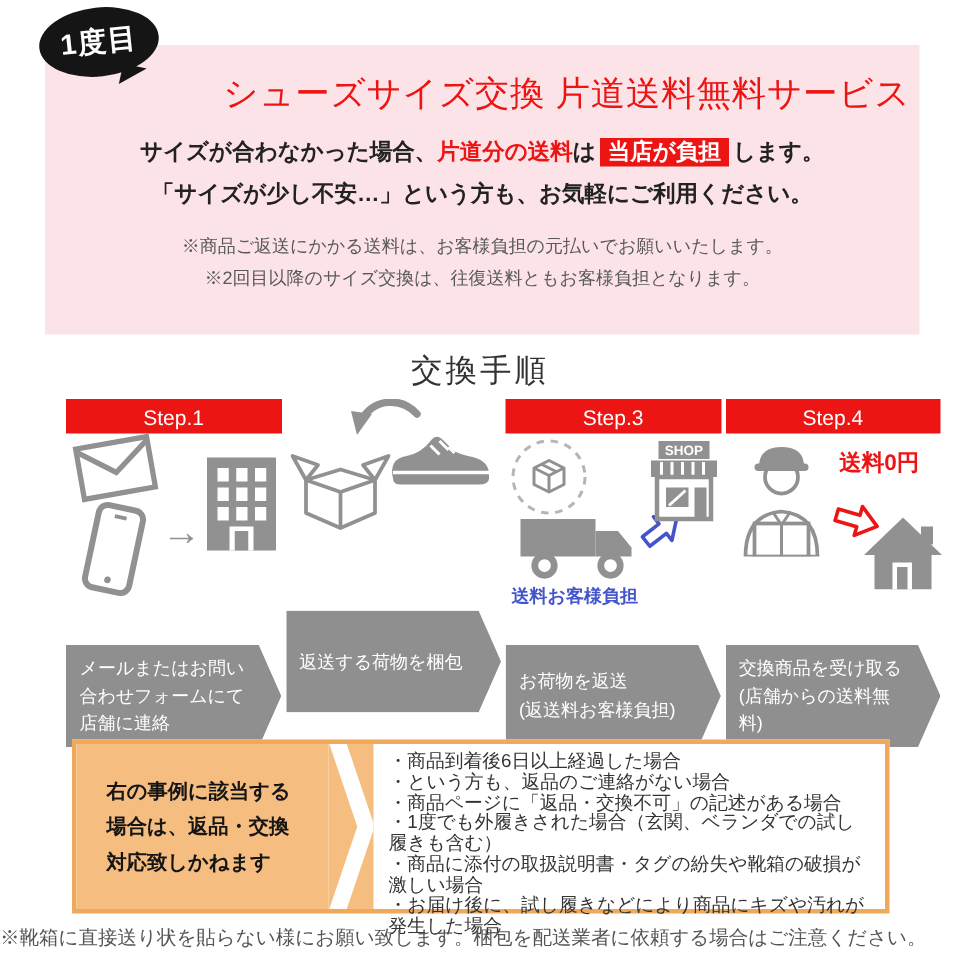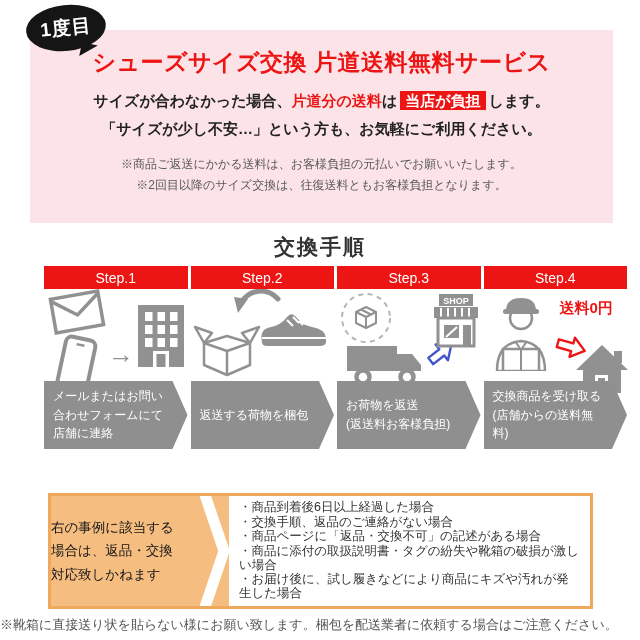--- a/index.html
+++ b/index.html
@@ -11,51 +11,51 @@
          border-radius:50%;display:flex;align-items:center;justify-content:center;
          transform:rotate(-6deg);z-index:3;}
   .badge span{color:#fff;font-size:19px;font-weight:bold;letter-spacing:1px;}
   .badge::after{content:"";position:absolute;bottom:-9px;left:52px;width:0;height:0;
          border-left:16px solid #151515;border-bottom:14px solid transparent;
          transform:rotate(18deg);}
 
   
   .hero{position:absolute;left:30px;top:30px;width:583px;height:193px;
         background:var(--pink,#fbe3e7);text-align:center;box-sizing:border-box;}
-  .hero h1{margin:17px 6px 0;font-size:23px;font-weight:bold;color:var(--red,#ed1414);letter-spacing:.5px;}
+  .hero h1{margin:17px 6px 0;font-size:23px;font-weight:normal;color:var(--red,#ed1414);letter-spacing:.5px;text-align:right;}
   .hero .line1{margin:14px 17px 0;font-size:15px;font-weight:bold;color:var(--text-dark,#222);}
   .red-text{color:var(--red,#ed1414);}
   .hl{background:var(--red,#ed1414);color:#fff;padding:1px 5px;margin:0 3px;}
   .hero .line2{margin:9px 0 0;font-size:15px;font-weight:bold;color:var(--text-dark,#222);}
   .hero .note{margin:4px 0 0;font-size:12px;font-weight:normal;color:var(--note-gray,#595959);}
   .hero .note.first{margin-top:17px;}
 
   
   .proc-heading{position:absolute;top:233px;left:0;width:100%;margin:0;text-align:center;
-        font-size:21px;font-weight:bold;color:#333;letter-spacing:2px;}
+        font-size:21px;font-weight:normal;color:#333;letter-spacing:2px;}
   .steps{position:absolute;left:44px;top:266px;width:583px;display:grid;
         grid-template-columns:repeat(4,1fr);gap:3px;}
   .step-bar{height:23px;background:var(--red,#ed1414);color:#fff;font-size:14px;
         display:flex;align-items:center;justify-content:center;}
-  .icons{position:relative;height:92px;}
+  .icons{position:relative;height:141px;}
   .icons svg,.icons .glyph,.icons .cap-blue,.icons .cap-red{position:absolute;}
   .glyph{font-size:26px;font-weight:bold;color:#919191;line-height:1;}
   .cap-blue{font-size:12px;font-weight:bold;color:var(--blue,#4455cc);}
   .cap-red{font-size:15px;font-weight:bold;color:var(--red,#ed1414);}
   .banner{height:68px;background:var(--gray,#8f8f8f);color:#fff;font-size:12px;line-height:1.55;
         display:flex;align-items:center;padding:4px 18px 4px 9px;box-sizing:border-box;
         white-space:pre-line;
         clip-path:polygon(0 0,calc(100% - 15px) 0,100% 50%,calc(100% - 15px) 100%,0 100%);}
 
   
   .policy{position:absolute;left:48px;top:493px;width:545px;height:116px;background:#fff;
         border:3px solid var(--orange-border,#f0a85c);box-sizing:border-box;display:flex;}
   .policy-label{width:148px;background:var(--orange-fill,#f6bd80);color:#151515;
-        font-size:13.5px;font-weight:normal;line-height:1.75;display:flex;align-items:center;
-        padding-left:0;white-space:pre-line;}
+        font-size:13.5px;font-weight:bold;line-height:1.75;display:flex;align-items:center;
+        padding-left:20px;white-space:pre-line;}
   .policy-divider{width:30px;background:var(--orange-fill,#f6bd80);}
   .policy-divider svg{display:block;width:100%;height:100%;}
   .policy-list{flex:1;list-style:none;margin:0;padding:5px 10px;display:flex;
         flex-direction:column;justify-content:space-around;font-size:12.5px;color:#333;}
   .policy-list li{line-height:1.1;}
 
   .footnote{position:absolute;top:616px;left:0;width:100%;margin:0;text-align:left;
         font-size:13px;color:#555;}
 </style>
 </head>
@@ -110,21 +110,20 @@
             </g>
             <rect x="20.5" y="51" width="9" height="13" fill="#919191"></rect>
           </svg>
       </div>
       <div class="banner">メールまたはお問い
 合わせフォームにて
 店舗に連絡</div>
     </div>
 
     <div class="col">
-      <div class="step-bar">Step.2</div>
       <div class="icons">
         <svg style="left:40px;top:0px" width="50" height="32" viewBox="0 0 50 32">
             <path d="M47 10 C36 -2 18 0 10 14" fill="none" stroke="#919191" stroke-width="5" stroke-linecap="round"></path>
             <polygon points="3,8 17,10 7,24" fill="#919191"></polygon>
           </svg>
         <svg style="left:2px;top:34px" width="68" height="62" viewBox="0 0 68 62">
             <g fill="#fff" stroke="#919191" stroke-width="2.5" stroke-linejoin="round">
               <polygon points="11,20 2,4 19,10"></polygon>
               <polygon points="57,20 66,4 49,10"></polygon>
               <path d="M11 20 L34 13 L57 20 L57 42 L34 52 L11 42 Z"></path>
@@ -173,21 +172,21 @@
               <line x1="17" y1="15" x2="17" y2="24"></line>
               <line x1="24" y1="15" x2="24" y2="24"></line>
               <line x1="31" y1="15" x2="31" y2="24"></line>
               <line x1="38" y1="15" x2="38" y2="24"></line>
             </g>
             <rect x="7" y="25" width="36" height="28" fill="#fff" stroke="#919191" stroke-width="3"></rect>
             <rect x="13" y="32" width="15" height="13" fill="#919191"></rect>
             <line x1="15" y1="44" x2="26" y2="34" stroke="#fff" stroke-width="2"></line>
             <rect x="32" y="32" width="8" height="21" fill="#919191"></rect>
           </svg>
-        <span class="cap-blue" style="left:4px;top:100px;width:128px;text-align:right">送料お客様負担</span>
+        <span class="cap-blue" style="left:4px;top:100px;width:128px;text-align:left">送料お客様負担</span>
       </div>
       <div class="banner">お荷物を返送
 (返送料お客様負担)</div>
     </div>
 
     <div class="col">
       <div class="step-bar">Step.4</div>
       <div class="icons">
         <svg style="left:8px;top:4px" width="58" height="78" viewBox="0 0 58 78">
             <circle cx="29" cy="25" r="11" fill="#fff" stroke="#919191" stroke-width="2.5"></circle>
@@ -221,22 +220,23 @@
     <div class="policy-label">右の事例に該当する
 場合は、返品・交換
 対応致しかねます</div>
     <div class="policy-divider">
       <svg viewBox="0 0 30 110" preserveAspectRatio="none">
           <polyline points="5,-4 25,55 5,114" fill="none" stroke="#fff" stroke-width="11"></polyline>
         </svg>
     </div>
     <ul class="policy-list">
       <li>・商品到着後6日以上経過した場合</li>
-      <li>・交換手順、返品のご連絡がない場合</li>
+      <li>・という方も、返品のご連絡がない場合</li>
       <li>・商品ページに「返品・交換不可」の記述がある場合</li>
+      <li>・1度でも外履きされた場合（玄関、ベランダでの試し履きも含む）</li>
       <li>・商品に添付の取扱説明書・タグの紛失や靴箱の破損が激しい場合</li>
       <li>・お届け後に、試し履きなどにより商品にキズや汚れが発生した場合</li>
     </ul>
   </div>
 
   <p class="footnote">※靴箱に直接送り状を貼らない様にお願い致します。梱包を配送業者に依頼する場合はご注意ください。</p>
 
 </div>
 
 </body></html>

